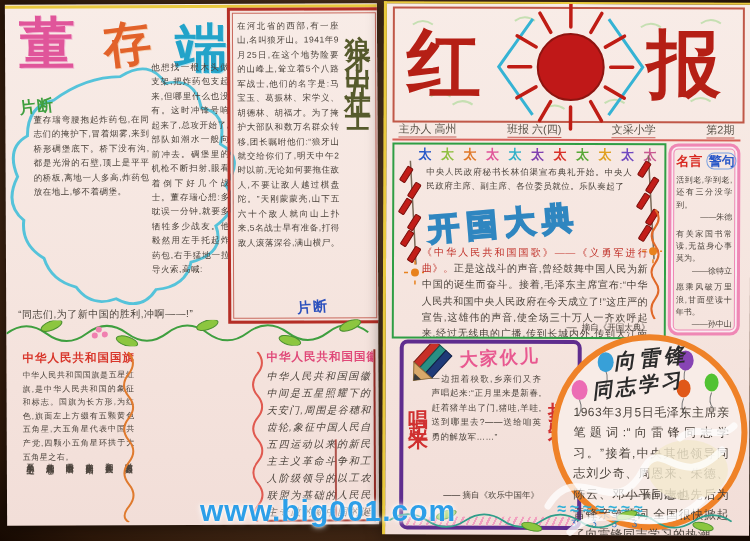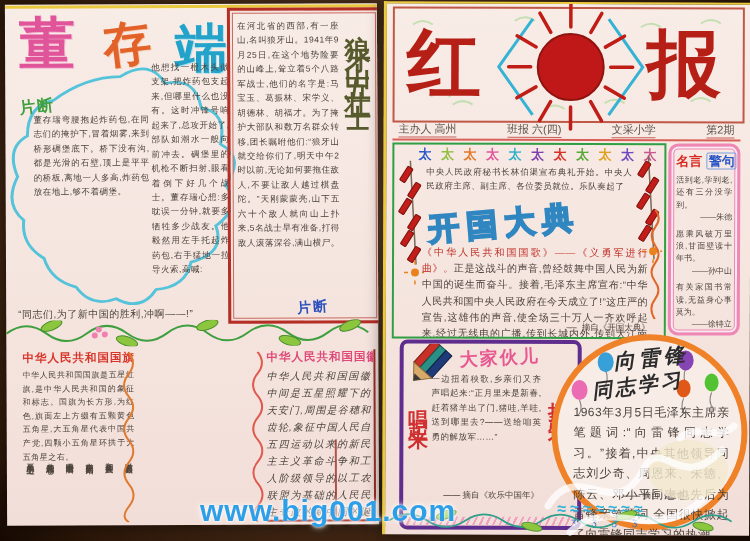--- a/index.html
+++ b/index.html
@@ -203,33 +203,33 @@
     <div class="abs" style="left:34px;top:58px;font-size:31px;font-weight:800;letter-spacing:7px;color:#ddeef8;-webkit-text-stroke:2px #2f86c0;text-shadow:0 0 1px #2f86c0;transform:rotate(-5deg);white-space:nowrap;">开国大典</div>
     <div class="abs" style="left:28px;top:100px;width:226px;font-size:10px;line-height:1.62;text-align:justify;color:#4b433c;letter-spacing:.4px;">
       <span style="color:#c03028;">《中华人民共和国国歌》——《义勇军进行曲》。</span><span>正是这战斗的声音,曾经鼓舞中国人民为新中国的诞生而奋斗。接着,毛泽东主席宣布:“中华人民共和国中央人民政府在今天成立了!”这庄严的宣告,这雄伟的声音,使全场三十万人一齐欢呼起来,经过无线电的广播,传到长城内外,传到大江南北,使全中国人民的心一齐欢跃起来。</span>
     </div>
     <div class="abs cite" style="right:14px;bottom:3px;font-size:8.5px;font-family:Liberation Mono, monospace;">—— 摘自《开国大典》</div>
   </div>
 
   <div class="abs" style="left:282px;top:139px;width:72px;height:192px;border:3px solid #ef87b5;border-radius:10px;box-shadow:inset 0 0 0 2px #fbe9f1, inset 0 0 0 3px #ef87b5;padding:5px 5px;box-sizing:border-box;overflow:hidden;">
     <div style="white-space:nowrap;margin-bottom:4px;">
       <span style="font-size:13px;font-weight:bold;color:#d82820;">名言</span>
-      <span style="font-size:13px;font-weight:bold;color:#2b58c8;border:1px solid #7aa0e0;border-radius:2px;padding:0 1px;">警句</span>
+      <span style="font-size:13px;font-weight:bold;color:#2b58c8;border:1px solid #7aa0e0;border-radius:8px;padding:0 1px;">警句</span>
     </div>
     <div class="quote">
       <span>活到老,学到老,还有三分没学到。</span>
       <span class="author">——朱德</span>
     </div>
     <div class="quote">
+      <span>有关家国书常读,无益身心事莫为。</span>
+      <span class="author">——徐特立</span>
+    </div>
+    <div class="quote">
       <span>愿乘风破万里浪,甘面壁读十年书。</span>
       <span class="author">——孙中山</span>
-    </div>
-    <div class="quote">
-      <span>有关家国书常读,无益身心事莫为。</span>
-      <span class="author">——徐特立</span>
     </div>
   </div>
 
   <div class="abs" style="left:14px;top:336px;width:174px;height:182px;border:4px solid #5f2d8e;border-radius:8px;overflow:hidden;">
     <svg class="abs" style="left:2px;top:0;" width="54" height="52" viewBox="0 0 54 52">
       <g transform="rotate(42 24 22)">
         <rect x="10" y="0" width="8" height="30" fill="#c83028" stroke="#7a1812" stroke-width="1"></rect>
         <rect x="18" y="0" width="8" height="30" fill="#2a8f84" stroke="#14564f" stroke-width="1"></rect>
         <rect x="26" y="0" width="8" height="30" fill="#1f3a78" stroke="#101f44" stroke-width="1"></rect>
         <polygon points="10,30 34,30 22,44" fill="#d9a96a" stroke="#8a6a3a" stroke-width="1"></polygon>

